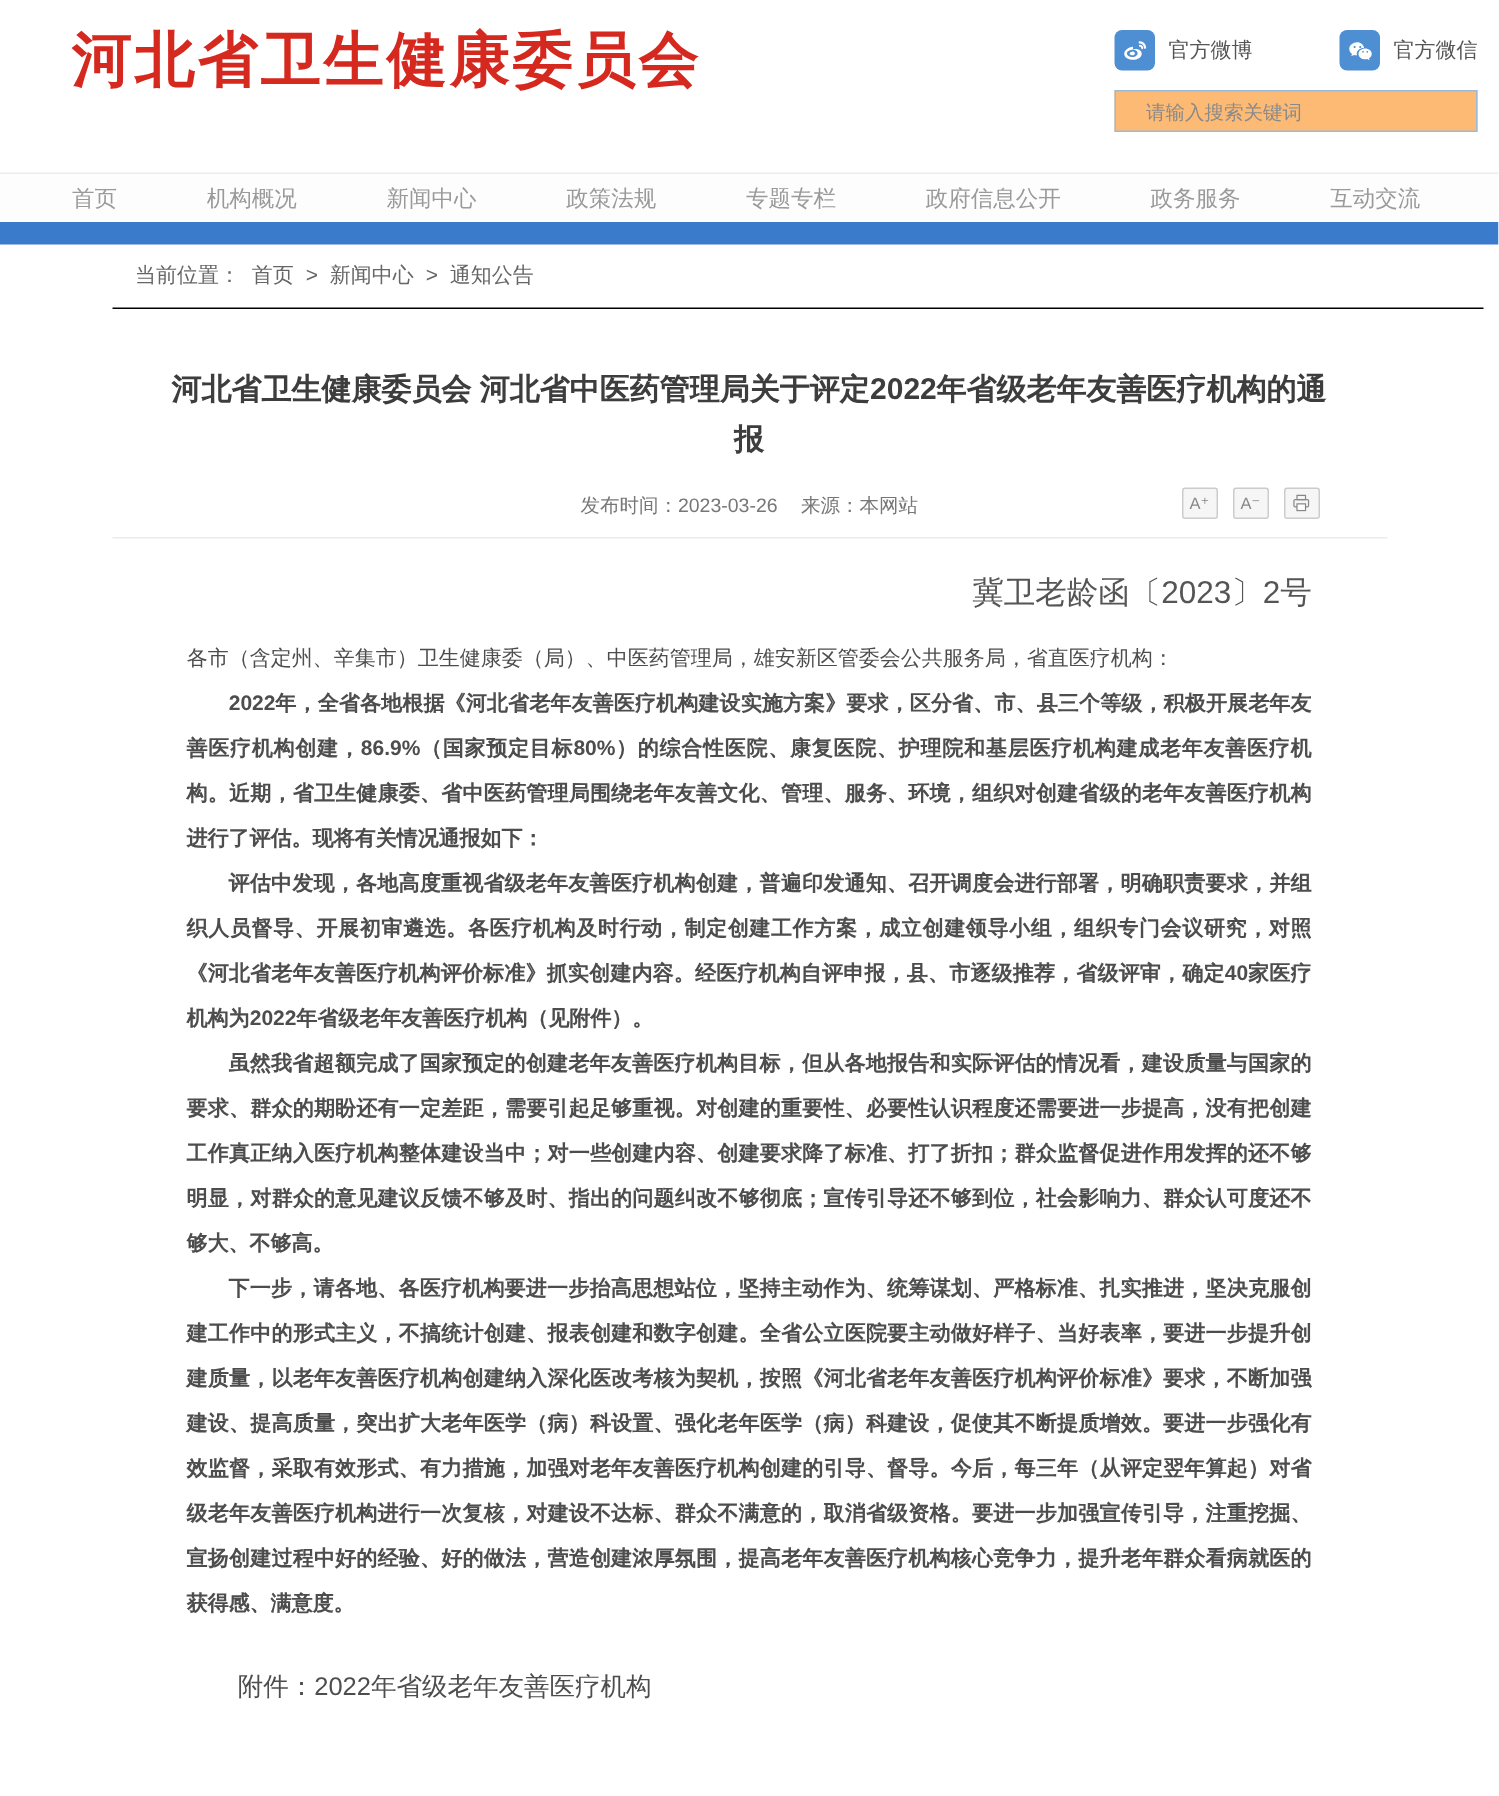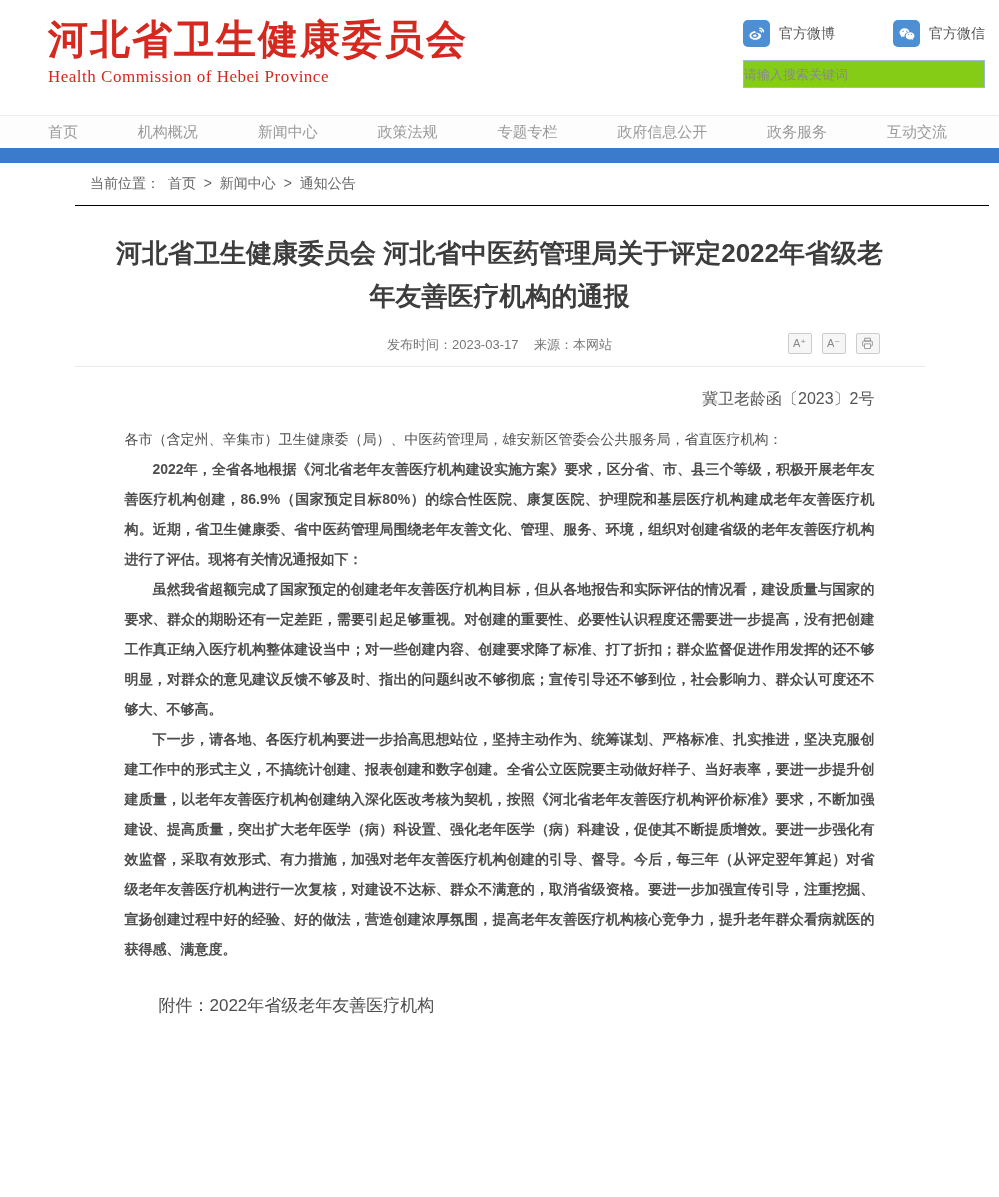--- a/index.html
+++ b/index.html
@@ -15,22 +15,22 @@
   .logo-cn { font-size:40px; font-weight:bold; color:#d5281e; letter-spacing:2px; }
   .logo-en { font-size:17px; color:#d5281e; margin-top:6px; letter-spacing:0.5px; }
   .header-right { width:242px; padding-top:6px; }
   .social-row { display:flex; align-items:flex-end; justify-content:space-between; margin-bottom:13px; }
   .social-item { display:flex; align-items:center; gap:9px; cursor:pointer; }
   .social-icon { width:27px; height:27px; border-radius:5px; background:#4e8ed2; display:flex; align-items:center; justify-content:center; }
   .social-icon svg { width:20px; height:20px; }
   .social-label { font-size:14px; color:#555; }
   .search-box { width:100%; }
   .search-box input {
-    width:100%; height:28px; border:1px solid #9db9d6; background:#84cc16;
-    font-size:13px; color:#444; padding:0 0; outline:none;
+    width:100%; height:28px; border:1px solid #9db9d6; background:#fdba74;
+    font-size:13px; color:#444; padding:0 20px; outline:none;
     font-family:"Liberation Sans","DejaVu Sans",sans-serif;
   }
   .search-box input::placeholder { color:#8a8a8a; }
   
   .nav {
     height:33px; border-top:1px solid #ececec;
     display:flex; align-items:center; justify-content:space-between;
     padding:0 52px 0 48px; background:#fdfdfd;
   }
   .nav-item { font-size:15px; color:#9a9a9a; cursor:pointer; white-space:nowrap; }
@@ -39,50 +39,49 @@
   .breadcrumb-row {
     margin:0 10px 0 75px; padding:12px 0 12px 15px;
     border-bottom:1px solid #000000;
     font-size:14px; color:#666;
   }
   .breadcrumb-row span { margin-right:4px; }
   .crumb-link { cursor:pointer; }
   
   .article { width:850px; margin:0 auto; padding-top:26px; }
   .article-title {
-    width:780px; margin:0 auto; text-align:center;
-    font-size:26px; font-weight:bold; color:#3d3d3d; line-height:1.65;
+    width:780px; margin:12px auto; text-align:center;
+    font-size:20px; font-weight:bold; color:#3d3d3d; line-height:1.65;
   }
   .meta-row {
     position:relative; margin-top:18px; padding-bottom:12px;
     border-bottom:1px solid #ebebeb; text-align:center;
     font-size:13px; color:#777;
   }
   .meta-row .meta-text span { margin:0 6px; }
   .meta-tools { position:absolute; right:45px; top:-3px; display:flex; gap:10px; }
   .tool-btn {
     width:24px; height:21px; border:1px solid #ccc; background:#f6f6f6;
     font-size:11px; color:#888; display:flex; align-items:center; justify-content:center;
     cursor:pointer; border-radius:2px;
   }
   .tool-btn svg { width:13px; height:13px; }
-  .doc-number { text-align:right; padding:22px 50px 0 0; font-size:16px; color:#555; }
+  .doc-number { text-align:right; padding:22px 50px 0 0; font-size:21px; color:#555; }
   .body-text { padding:14px 50px 0 50px; font-size:14px; line-height:30px; color:#4d4d4d; text-align:justify; }
   .body-text p { margin-bottom:0; }
   .body-text p.indent { text-indent:2em;font-weight:bold; }
   .attach-ref { padding:30px 50px 0 50px; font-size:17px; color:#4d4d4d; text-indent:2em; }
   .signature { padding:28px 62px 0 0; text-align:right; font-size:16.5px; color:#4d4d4d; line-height:31px; }
 </style>
 </head>
 <body>
 
 <div class="header">
   <div class="logo-block">
     <div class="logo-cn">河北省卫生健康委员会</div>
-    <div class="logo-en">Health Commission of Hebei Province</div>
   </div>
   <div class="header-right">
     <div class="social-row">
       <div class="social-item">
         <span class="social-icon">
           <svg viewBox="0 0 24 24">
               <path fill="#fff" d="M10 8.5c-3.9.4-7 2.9-7 5.7C3 17.1 6 19 9.8 19c4 0 7.2-2.1 7.2-4.9 0-2.4-2.7-4.1-7-3.6zm-.3 8.3c-2.4.2-4.4-1-4.6-2.6-.2-1.6 1.6-3.1 4-3.3 2.4-.2 4.4 1 4.6 2.6.2 1.6-1.6 3.1-4 3.3zm-.5-4.3c-1.2.1-2 .9-1.9 1.7.1.8 1.1 1.3 2.3 1.2 1.2-.1 2-.9 1.9-1.7-.1-.8-1.1-1.3-2.3-1.2z"></path>
               <path fill="#fff" d="M15.4 4.2c-.5 0-.9.4-.9.9s.4.9.9.9c1.8 0 3.3 1.5 3.3 3.3 0 .5.4.9.9.9s.9-.4.9-.9c0-2.8-2.3-5.1-5.1-5.1z"></path>
               <path fill="#fff" d="M15.5 7c-.4 0-.8.4-.8.8s.4.8.8.8c.6 0 1.1.5 1.1 1.1 0 .4.4.8.8.8s.8-.4.8-.8c0-1.5-1.2-2.7-2.7-2.7z"></path>
             </svg>
@@ -124,41 +123,42 @@
   <span class="crumb-link">新闻中心</span>
   <span>&gt;</span>
   <span class="crumb-link">通知公告</span>
 </div>
 
 <div class="article">
   <div class="article-title">河北省卫生健康委员会 河北省中医药管理局关于评定2022年省级老年友善医疗机构的通报</div>
 
   <div class="meta-row">
     <span class="meta-text">
-      <span>发布时间：2023-03-17</span>
+      <span>发布时间：2023-03-26</span>
       <span>来源：本网站</span>
     </span>
     <span class="meta-tools">
       <span class="tool-btn">A⁺</span>
       <span class="tool-btn">A⁻</span>
       <span class="tool-btn">
         <svg viewBox="0 0 16 16">
             <path d="M4.5 1.5h7v3.5h-7z" fill="none" stroke="#888" stroke-width="1"></path>
             <rect x="2" y="5" width="12" height="6" rx="1" fill="none" stroke="#888" stroke-width="1"></rect>
             <rect x="4.5" y="8.5" width="7" height="5.5" fill="#fff" stroke="#888" stroke-width="1"></rect>
           </svg>
       </span>
     </span>
   </div>
 
   <div class="doc-number">冀卫老龄函〔2023〕2号</div>
 
   <div class="body-text">
     <p>各市（含定州、辛集市）卫生健康委（局）、中医药管理局，雄安新区管委会公共服务局，省直医疗机构：</p>
     <p class="indent">2022年，全省各地根据《河北省老年友善医疗机构建设实施方案》要求，区分省、市、县三个等级，积极开展老年友善医疗机构创建，86.9%（国家预定目标80%）的综合性医院、康复医院、护理院和基层医疗机构建成老年友善医疗机构。近期，省卫生健康委、省中医药管理局围绕老年友善文化、管理、服务、环境，组织对创建省级的老年友善医疗机构进行了评估。现将有关情况通报如下：</p>
+    <p class="indent">评估中发现，各地高度重视省级老年友善医疗机构创建，普遍印发通知、召开调度会进行部署，明确职责要求，并组织人员督导、开展初审遴选。各医疗机构及时行动，制定创建工作方案，成立创建领导小组，组织专门会议研究，对照《河北省老年友善医疗机构评价标准》抓实创建内容。经医疗机构自评申报，县、市逐级推荐，省级评审，确定40家医疗机构为2022年省级老年友善医疗机构（见附件）。</p>
     <p class="indent">虽然我省超额完成了国家预定的创建老年友善医疗机构目标，但从各地报告和实际评估的情况看，建设质量与国家的要求、群众的期盼还有一定差距，需要引起足够重视。对创建的重要性、必要性认识程度还需要进一步提高，没有把创建工作真正纳入医疗机构整体建设当中；对一些创建内容、创建要求降了标准、打了折扣；群众监督促进作用发挥的还不够明显，对群众的意见建议反馈不够及时、指出的问题纠改不够彻底；宣传引导还不够到位，社会影响力、群众认可度还不够大、不够高。</p>
     <p class="indent">下一步，请各地、各医疗机构要进一步抬高思想站位，坚持主动作为、统筹谋划、严格标准、扎实推进，坚决克服创建工作中的形式主义，不搞统计创建、报表创建和数字创建。全省公立医院要主动做好样子、当好表率，要进一步提升创建质量，以老年友善医疗机构创建纳入深化医改考核为契机，按照《河北省老年友善医疗机构评价标准》要求，不断加强建设、提高质量，突出扩大老年医学（病）科设置、强化老年医学（病）科建设，促使其不断提质增效。要进一步强化有效监督，采取有效形式、有力措施，加强对老年友善医疗机构创建的引导、督导。今后，每三年（从评定翌年算起）对省级老年友善医疗机构进行一次复核，对建设不达标、群众不满意的，取消省级资格。要进一步加强宣传引导，注重挖掘、宣扬创建过程中好的经验、好的做法，营造创建浓厚氛围，提高老年友善医疗机构核心竞争力，提升老年群众看病就医的获得感、满意度。</p>
   </div>
 
   <div class="attach-ref">附件：2022年省级老年友善医疗机构</div>
 
   <div class="signature">
     
     
     

